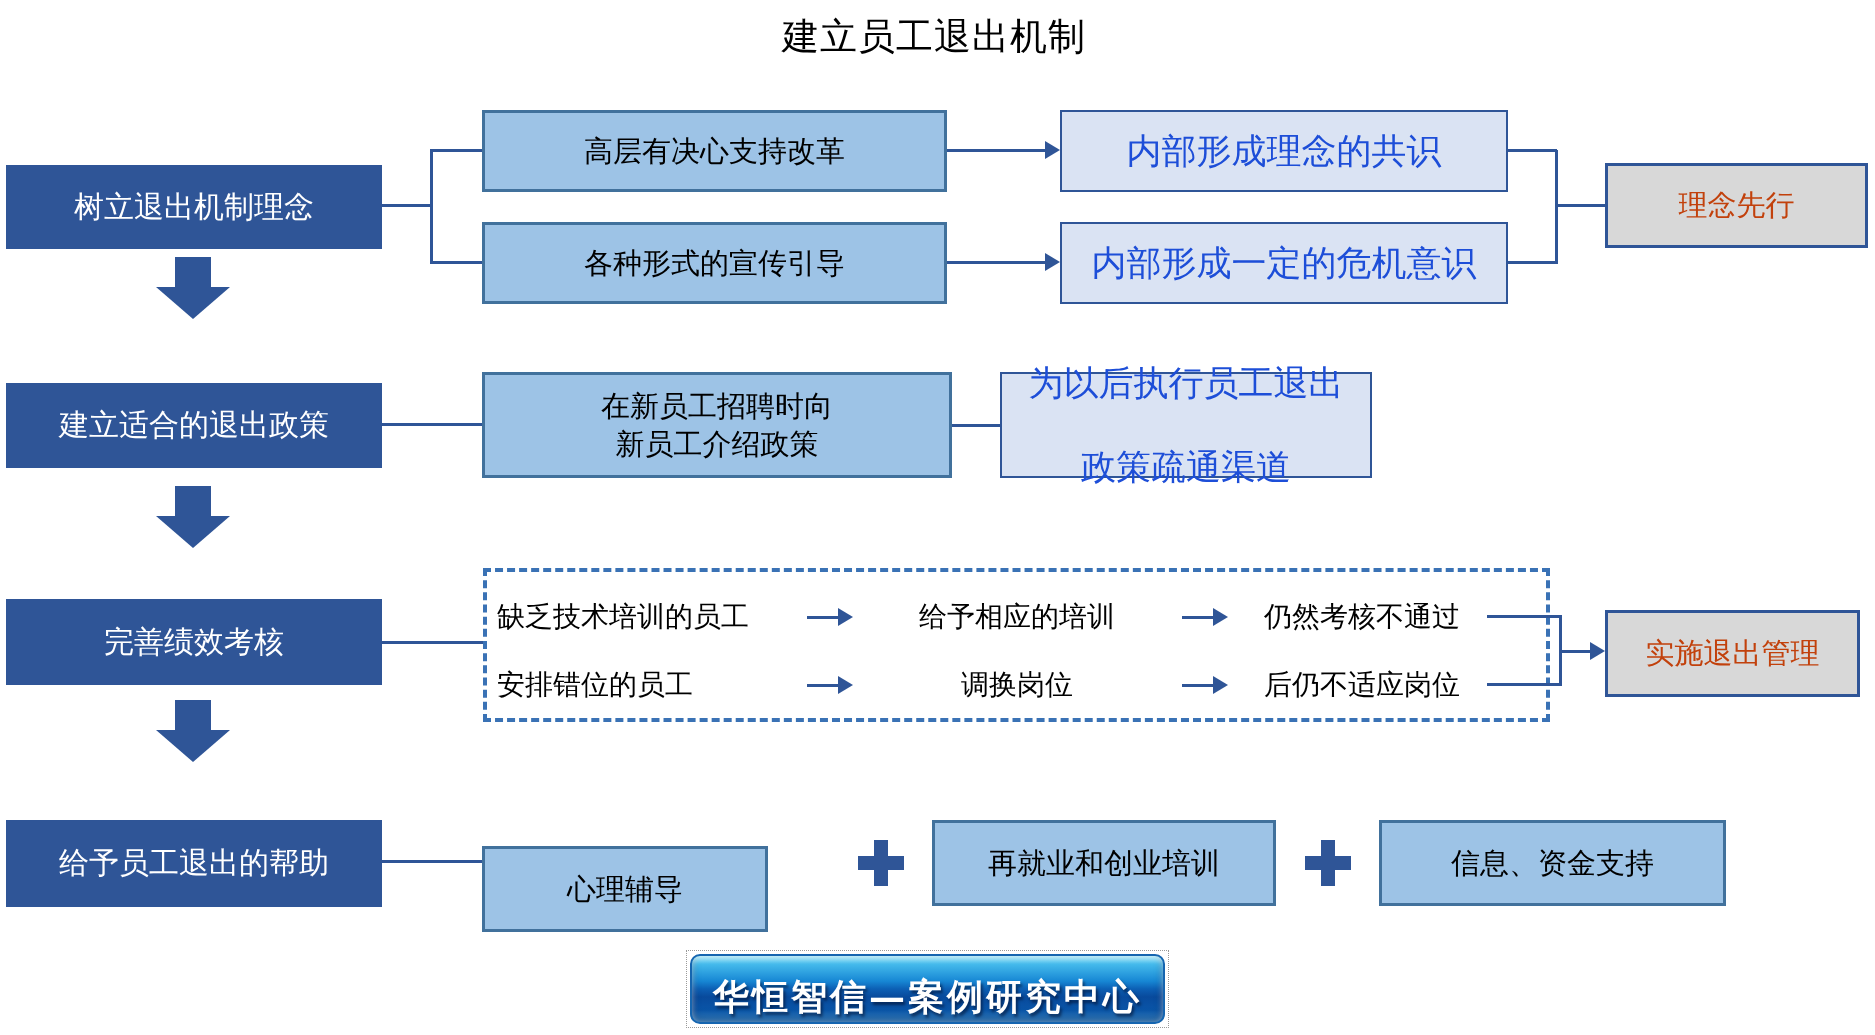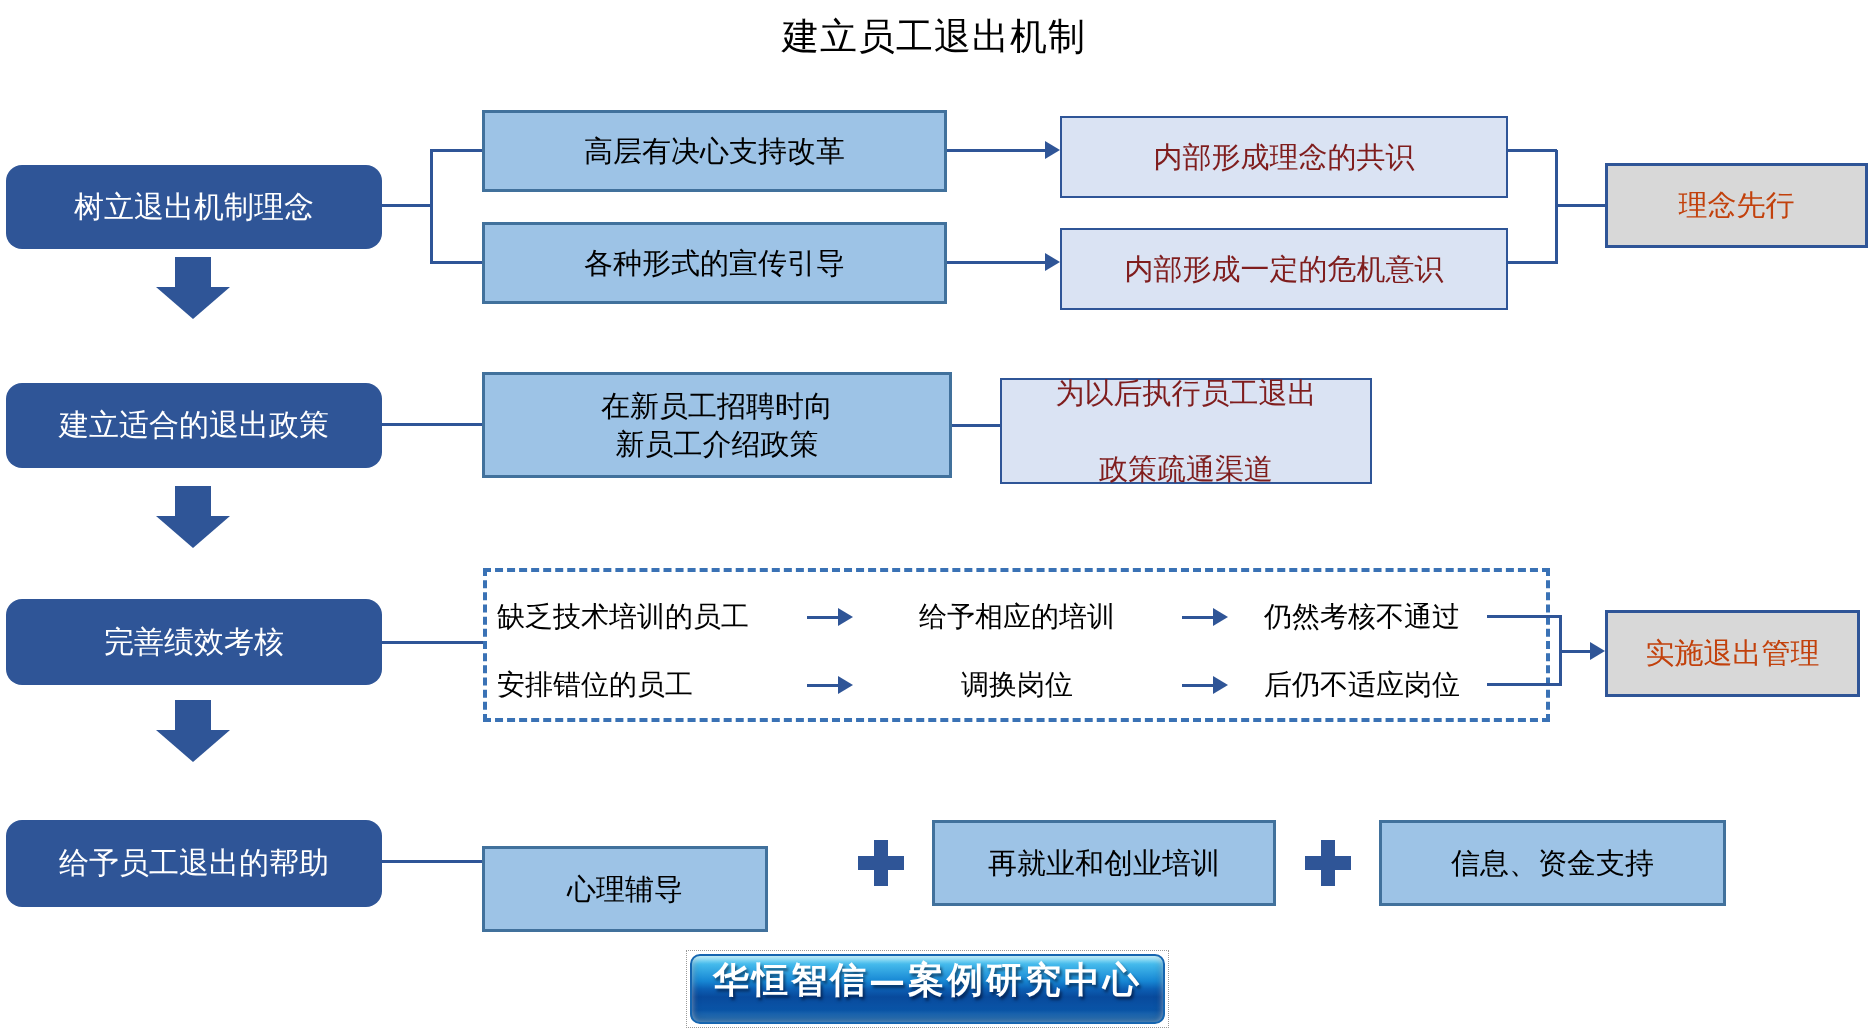--- a/index.html
+++ b/index.html
@@ -8,33 +8,33 @@
     font-family:"Liberation Sans",sans-serif;overflow:hidden;
   }
   .abs{position:absolute;box-sizing:border-box;}
   .title{
     left:0;top:12px;width:1800px;text-align:center;
     font-size:37px;font-weight:normal;color:#000;letter-spacing:1px;margin-left:34px;
   }
   
   .stage{
     left:6px;width:376px;background:#2F5597;color:#ffffff;font-size:30px;
-    display:flex;align-items:center;justify-content:center;text-align:center;border-radius:16px;
+    display:flex;align-items:center;justify-content:center;text-align:center;
   }
   
   .step{
     background:#9DC3E6;border:3px solid #41719C;color:#000;font-size:29px;
     display:flex;flex-direction:column;align-items:center;justify-content:center;
     text-align:center;line-height:1.32;
   }
   
   .result{
-    background:#DAE3F3;border:2px solid #2F5597;color:#7f1d1d;font-size:29px;
+    background:#DAE3F3;border:2px solid #2F5597;color:#1d4ed8;font-size:35px;
     display:flex;flex-direction:column;align-items:center;justify-content:center;
-    text-align:center;line-height:1.32;margin-top:6px;
+    text-align:center;line-height:1.32;
   }
   
   .outcome{
     background:#D8D8D8;border:3px solid #2F5597;color:#c2410c;font-size:29px;
     display:flex;align-items:center;justify-content:center;text-align:center;
   }
   .hline{background:#2F5597;height:3px;}
   .vline{background:#2F5597;width:3px;}
   .arrow{display:flex;align-items:center;height:20px;}
   .a-line{flex:1;height:3px;background:#2F5597;}
@@ -52,21 +52,21 @@
   .plus-h{position:absolute;left:0;top:16px;width:46px;height:14px;background:#2F5597;}
   .plus-v{position:absolute;left:16px;top:0;width:14px;height:46px;background:#2F5597;}
   .banner-wrap{
     left:686px;top:950px;width:483px;height:78px;
     border:1px dotted #9a9a9a;padding:3px;
   }
   .banner{
     width:100%;height:100%;border-radius:10px;border:2px solid #1565B0;
     background:linear-gradient(180deg,#9BE5F9 0%,#45BBEC 12%,#1787D4 38%,#0C5FB4 50%,#084A9C 62%,#0A55A8 82%,#3E97DE 100%);
     box-shadow:inset 0 2px 6px rgba(255,255,255,.55), inset 0 -5px 9px rgba(0,0,30,.35);
-    display:flex;align-items:flex-start;justify-content:center;box-sizing:border-box;
+    display:flex;align-items:flex-end;justify-content:center;box-sizing:border-box;
   }
   .banner-text{
     font-family:"DejaVu Serif",serif;font-weight:bold;font-size:36px;color:#fff;
     text-shadow:2px 3px 3px rgba(0,0,20,.5);letter-spacing:3px;
   }
 </style>
 </head>
 <body>
 
 <div class="canvas">

